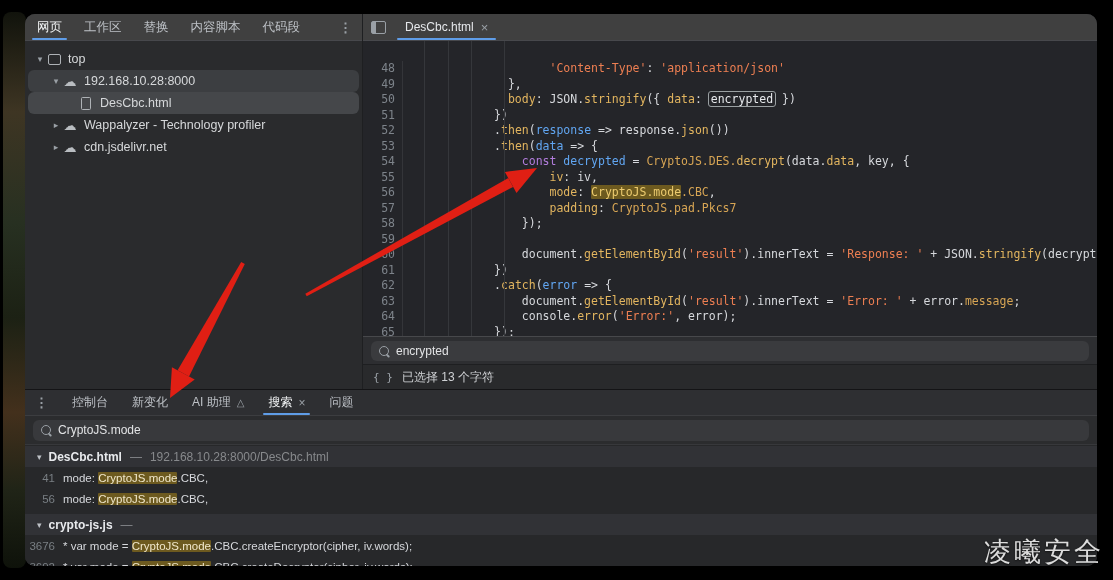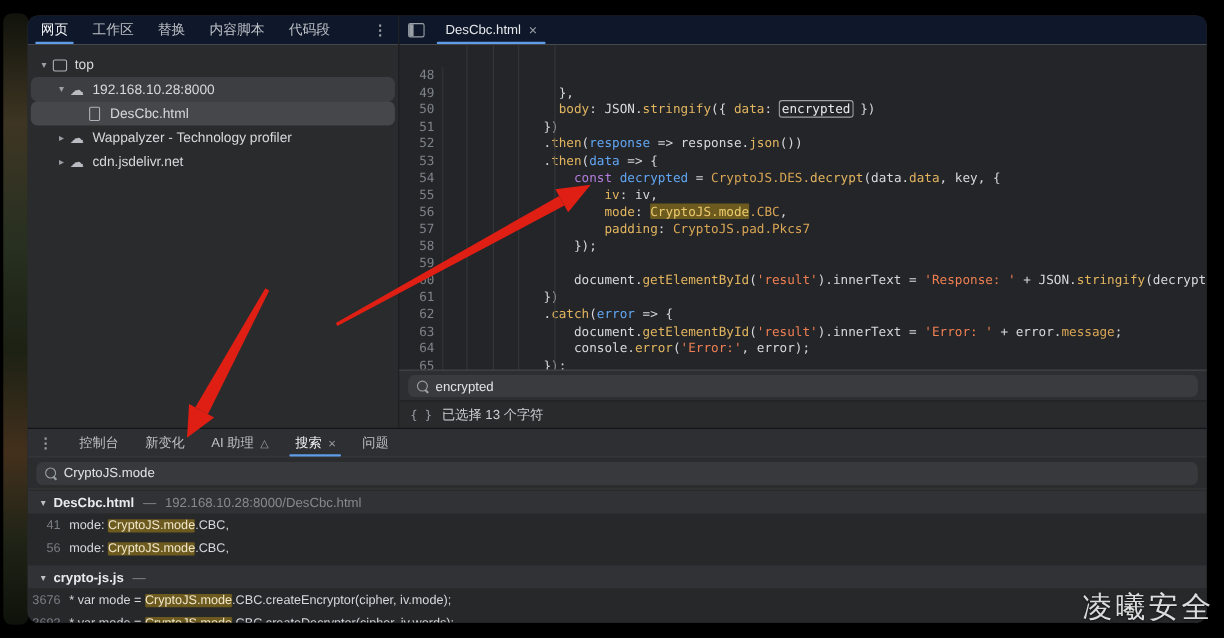--- a/index.html
+++ b/index.html
@@ -5,21 +5,21 @@
   html,body{margin:0;padding:0;background:#000;}
   .stage{position:relative;width:1113px;height:580px;background:#000;overflow:hidden;
          font-family:"Liberation Sans",sans-serif;-webkit-font-smoothing:antialiased;}
   .wallpaper{position:absolute;left:3px;top:12px;width:23px;height:556px;border-radius:8px;
     background:linear-gradient(180deg,#11130c 0%,#3e3523 18%,#273021 38%,#1c2114 55%,#43301c 72%,#202417 86%,#0e120a 100%);}
   .window{position:absolute;left:25px;top:14px;width:1072px;height:552px;border-radius:10px;
     background:#2a2b2d;overflow:hidden;}
   
   .toparea{position:absolute;left:0;top:0;right:0;height:375px;}
   .sidebar{position:absolute;left:0;top:0;width:337px;height:375px;background:#2a2b2d;}
-  .tabbar{height:26px;background:#0f172a;border-bottom:1px solid #47484c;display:flex;align-items:center;
+  .tabbar{height:26px;background:#404040;border-bottom:1px solid #47484c;display:flex;align-items:center;
     font-size:12.5px;color:#bdc1c6;text-align:right;}
   .sb-tabs{padding-left:12px;gap:22px;}
   .tabitem{position:relative;height:26px;display:flex;align-items:center;cursor:default;white-space:nowrap;}
   .tabitem.active{color:#f1f3f4;}
   .tabitem.active::after{content:"";position:absolute;left:-5px;right:-5px;bottom:0;height:2.5px;
     border-radius:3px;background:#5f9de8;}
   .moredots{margin-left:auto;margin-right:10px;color:#9aa0a6;font-size:13px;font-weight:bold;letter-spacing:0;}
   .tree{padding-top:7px;font-size:12.5px;color:#d6d8da;}
   .treerow{height:22px;display:flex;align-items:center;border-radius:6px;margin:0 3px;padding-left:5px;}
   .treerow .caret{width:14px;color:#9aa0a6;font-size:9px;text-align:center;flex:none;}
@@ -145,21 +145,21 @@
             <span>DesCbc.html</span>
             <span class="closex">×</span>
           </span>
         </div>
         <div class="codewrap">
           <div class="guide" style="left:61px"></div>
           <div class="guide" style="left:85px"></div>
           <div class="guide" style="left:108px"></div>
           <div class="guide" style="left:141px"></div>
           <div id="codelines">
-              <div class="codeline"><span class="gut">48</span></div>
+              <div class="codeline"><span class="gut">48</span><span class="lnseg"><span>                    </span><span class="t-s">'Content-Type'</span><span class="t-p">: </span><span class="t-s">'application/json'</span></span></div>
               <div class="codeline"><span class="gut">49</span><span class="lnseg"><span>              </span><span class="t-p">},</span></span></div>
               <div class="codeline"><span class="gut">50</span><span class="lnseg"><span>              </span><span class="t-f">body</span><span class="t-p">: JSON.</span><span class="t-f">stringify</span><span class="t-p">({ </span><span class="t-f">data</span><span class="t-p">: </span><span class="t-c">encrypted</span><span class="t-p"> })</span></span></div>
               <div class="codeline"><span class="gut">51</span><span class="lnseg"><span>            </span><span class="t-p">})</span></span></div>
               <div class="codeline"><span class="gut">52</span><span class="lnseg"><span>            </span><span class="t-p">.</span><span class="t-f">then</span><span class="t-p">(</span><span class="t-d">response</span><span class="t-p"> =&gt; response.</span><span class="t-f">json</span><span class="t-p">())</span></span></div>
               <div class="codeline"><span class="gut">53</span><span class="lnseg"><span>            </span><span class="t-p">.</span><span class="t-f">then</span><span class="t-p">(</span><span class="t-d">data</span><span class="t-p"> =&gt; {</span></span></div>
               <div class="codeline"><span class="gut">54</span><span class="lnseg"><span>                </span><span class="t-k">const</span><span class="t-p"> </span><span class="t-d">decrypted</span><span class="t-p"> = </span><span class="t-m">CryptoJS.DES.</span><span class="t-f">decrypt</span><span class="t-p">(data.</span><span class="t-f">data</span><span class="t-p">, key, {</span></span></div>
               <div class="codeline"><span class="gut">55</span><span class="lnseg"><span>                    </span><span class="t-f">iv</span><span class="t-p">: iv,</span></span></div>
               <div class="codeline"><span class="gut">56</span><span class="lnseg"><span>                    </span><span class="t-f">mode</span><span class="t-p">: </span><span class="t-h">CryptoJS.mode</span><span class="t-m">.CBC</span><span class="t-p">,</span></span></div>
               <div class="codeline"><span class="gut">57</span><span class="lnseg"><span>                    </span><span class="t-f">padding</span><span class="t-p">: </span><span class="t-m">CryptoJS.pad.Pkcs7</span></span></div>
               <div class="codeline"><span class="gut">58</span><span class="lnseg"><span>                </span><span class="t-p">});</span></span></div>
@@ -230,21 +230,21 @@
             <span class="rtx"><span class="t-p">mode: </span><span class="t-h">CryptoJS.mode</span><span class="t-p">.CBC,</span></span>
           </div>
           <div class="res-gap"></div>
           <div class="res-file">
             <span class="caret">▾</span>
             <span class="fname">crypto-js.js</span>
             <span class="fsep">—</span>
           </div>
           <div class="res-match">
             <span class="rln">3676</span>
-            <span class="rtx"><span class="t-p">* var mode = </span><span class="t-h">CryptoJS.mode</span><span class="t-p">.CBC.createEncryptor(cipher, iv.mode);</span></span>
+            <span class="rtx"><span class="t-p">* var mode = </span><span class="t-h">CryptoJS.mode</span><span class="t-p">.CBC.createEncryptor(cipher, iv.words);</span></span>
           </div>
           <div class="res-match">
             <span class="rln">3692</span>
             <span class="rtx"><span class="t-p">* var mode = </span><span class="t-h">CryptoJS.mode</span><span class="t-p">.CBC.createDecryptor(cipher, iv.words);</span></span>
           </div>
         </div>
     </div>
   </div>
 
   <div class="watermark">凌曦安全</div>

